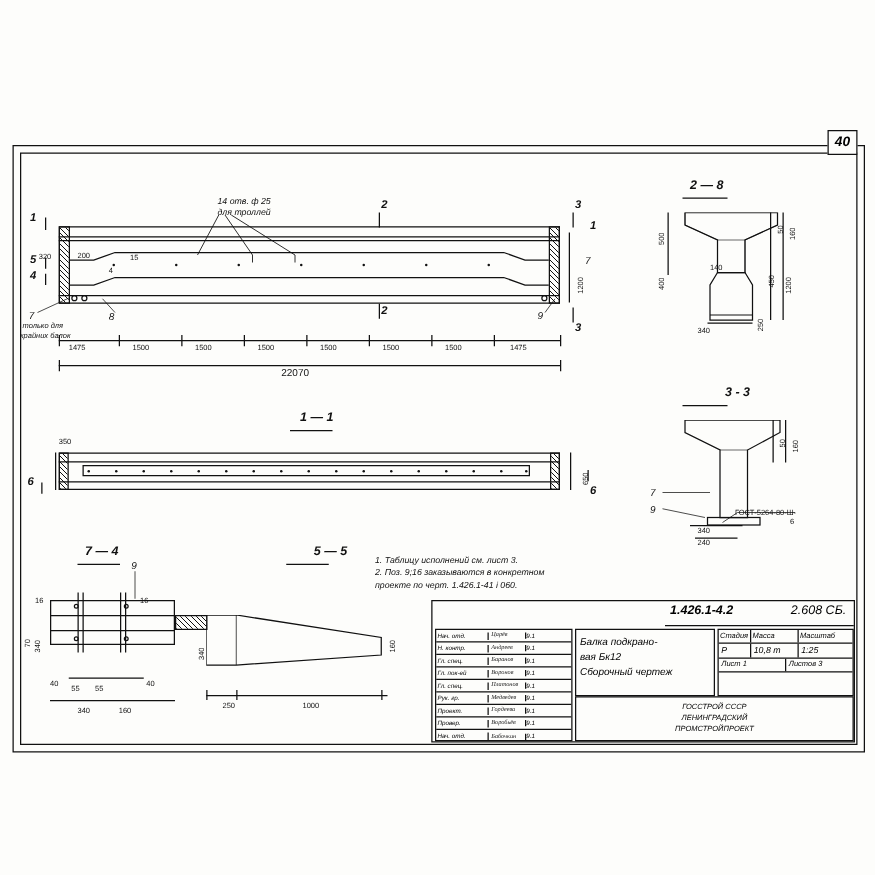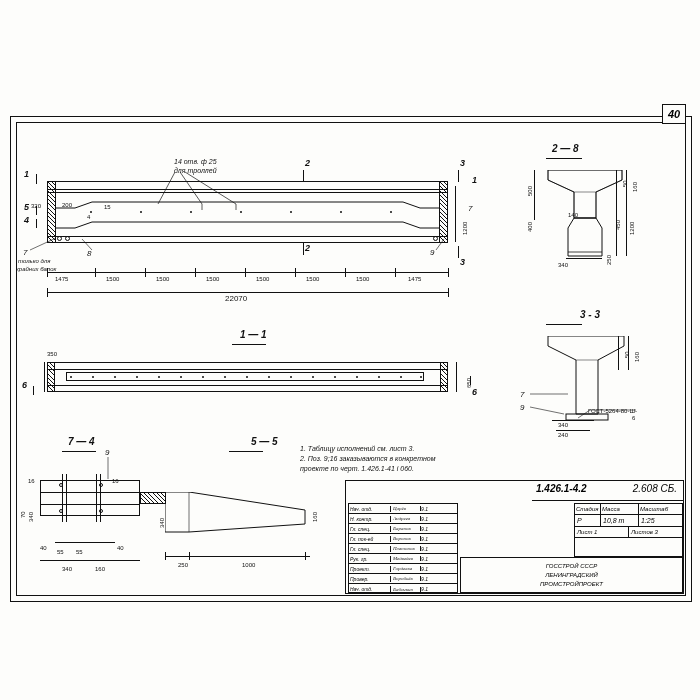--- a/index.html
+++ b/index.html
@@ -553,20 +553,25 @@
           <div class="rs">Воробьёв</div>
           <div class="rd">9.1</div>
         </div>
       <div class="r">
           <div class="rn">Нач. отд.</div>
           <div class="rs">Бабочкин</div>
           <div class="rd">9.1</div>
         </div>
     </div>
 
+    <div id="tb-name">
+      <div>Балка подкрано-</div>
+      <div>вая  Бк12</div>
+      <div>Сборочный  чертеж</div>
+    </div>
 
     <div id="tb-meta">
       <div class="hdr">
         <div style="width:26px">Стадия</div>
         <div style="width:38px">Масса</div>
         <div style="flex:1">Масштаб</div>
       </div>
       <div class="vals">
         <div style="width:26px">Р</div>
         <div style="width:38px">10,8 т</div>

